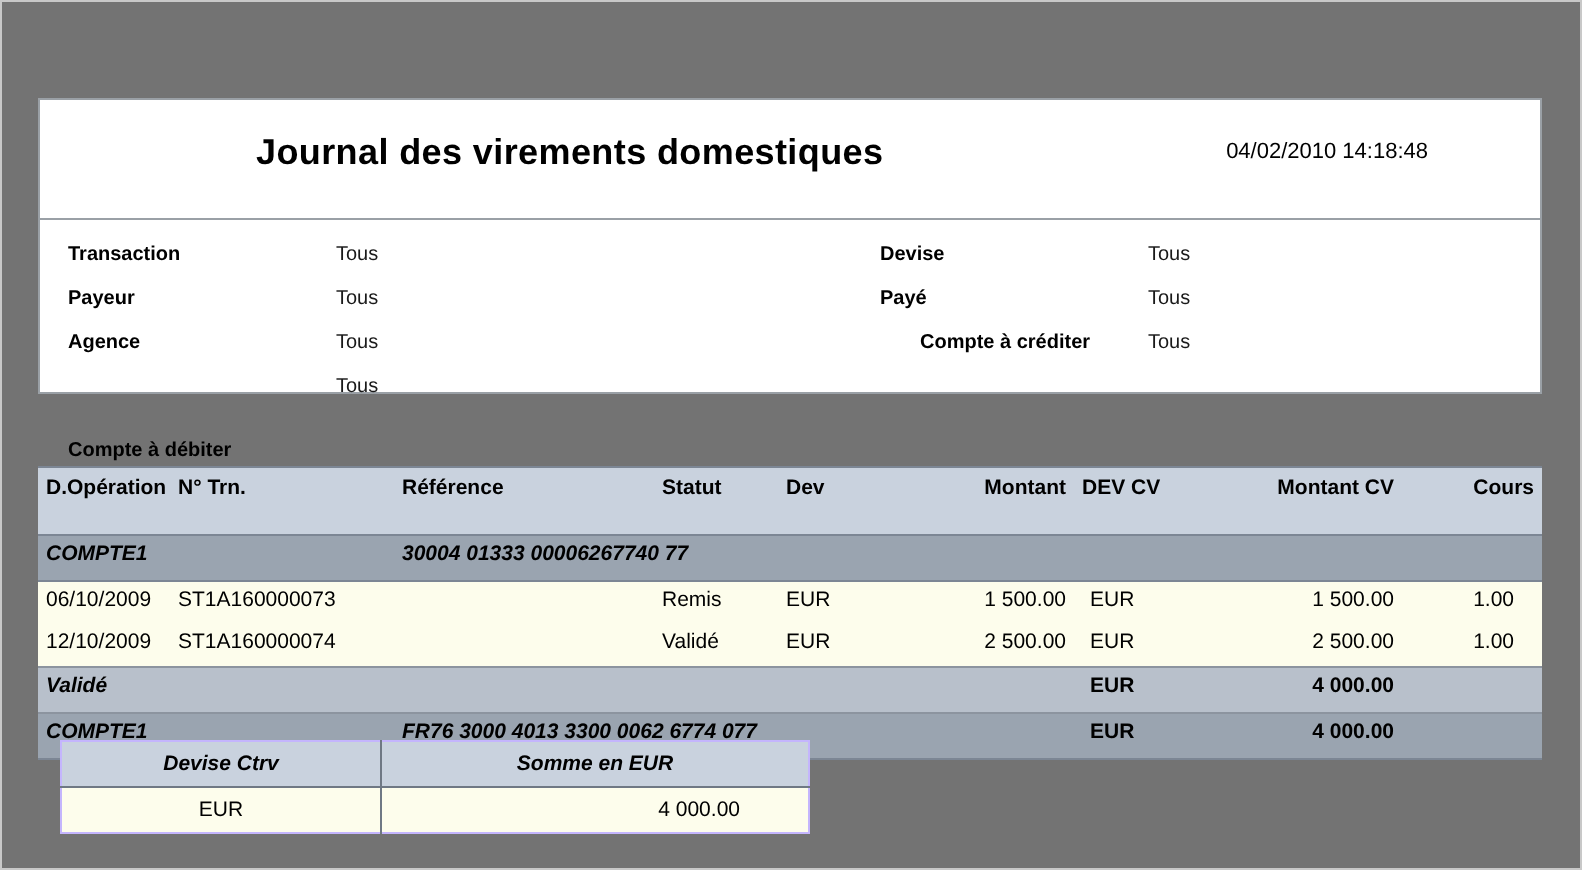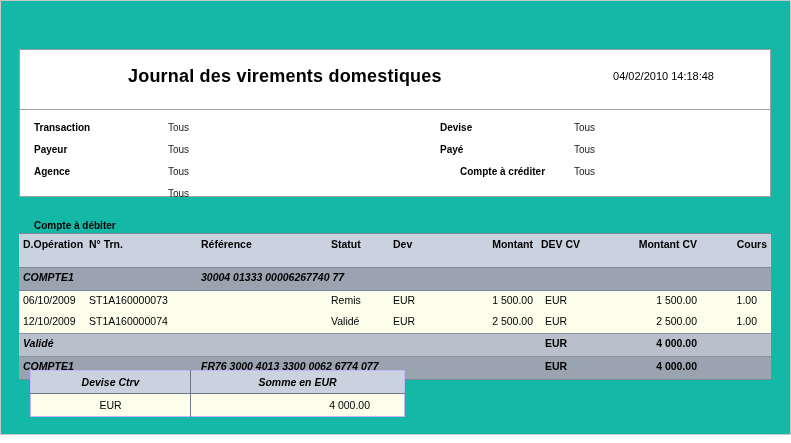--- a/index.html
+++ b/index.html
@@ -13,21 +13,21 @@
     font-family: "Liberation Sans", sans-serif;
     font-size: 11px;
     color: #000000;
     overflow: hidden;
   }
   .page {
     position: relative;
     width: 791px;
     height: 435px;
     box-sizing: border-box;
-    background: #14b8a6;
+    background: #737373;
     border: 1px solid #c8c8c8;
   }
   
   .report {
     position: absolute;
     left: 18px;
     top: 48px;
     width: 752px;
     background: #ffffff;
   }

